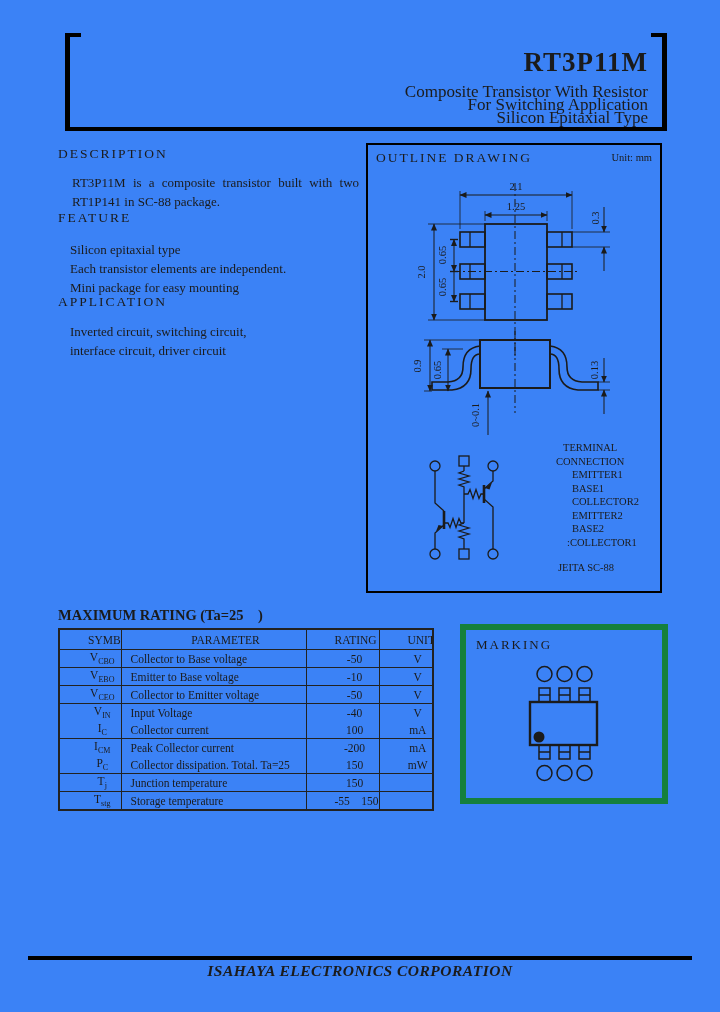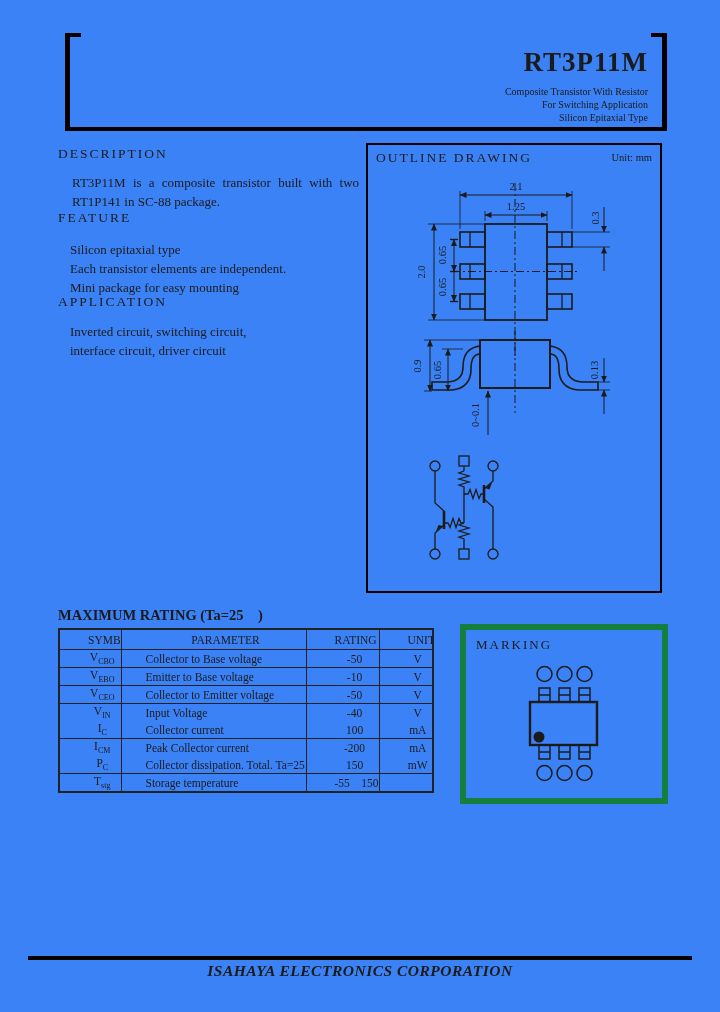--- a/index.html
+++ b/index.html
@@ -6,21 +6,21 @@
   .page{position:relative;width:720px;height:1012px;background:#3b82f6;
         font-family:"Liberation Serif",serif;color:#1b1b1b;overflow:hidden;}
   .abs{position:absolute;}
 
   
   .hdr-frame{left:65px;top:33px;width:592px;height:94px;
              border-left:5px solid #000;border-right:5px solid #000;border-bottom:4px solid #000;}
   .hdr-stub-l{left:0;top:0;width:11px;height:4px;background:#000;}
   .hdr-stub-r{right:0;top:0;width:11px;height:4px;background:#000;}
   .hdr-title{right:14px;top:14px;font-size:27px;font-weight:bold;letter-spacing:1px;}
-  .hdr-sub{right:14px;top:52px;text-align:right;font-size:10px;line-height:13px;}
+  .hdr-sub{right:14px;top:52px;text-align:right;font-size:17px;line-height:13px;}
 
   
   .h1{font-size:13.5px;letter-spacing:2px;}
   .bodytxt{font-size:13px;line-height:19px;margin-top:8px;}
   .just{word-spacing:4px;}
 
   
   .outline-box{left:366px;top:143px;width:292px;height:446px;border:2px solid #000;}
   .outline-head{left:8px;top:5px;font-size:13.5px;letter-spacing:2px;}
   .unit-lbl{right:8px;top:7px;font-size:10.5px;}
@@ -34,21 +34,21 @@
   .marking-head{left:10px;top:7px;font-size:13px;letter-spacing:2px;}
 
   
   .maxr-title{left:58px;top:607px;font-size:14.5px;font-weight:bold;white-space:pre;}
   .maxr{left:58px;top:628px;}
   table.rt{border-collapse:collapse;table-layout:fixed;width:374px;
            font-size:11.5px;border:2px solid #222;}
   table.rt td,table.rt th{padding:0 4px;height:17px;font-weight:normal;overflow:hidden;white-space:pre;}
   table.rt th{height:19px;border-bottom:1.5px solid #222;}
   table.rt .c{text-align:center;padding-left:28px;}
-  table.rt .l{text-align:left;padding-left:24px;}
+  table.rt .l{text-align:left;padding-left:9px;}
   table.rt td{border-bottom:1px solid #222;}
   table.rt tr.nb td{border-bottom:none;}
   table.rt tr.lastr td{border-bottom:none;}
   .cb{border-left:1px solid #222;}
   table.rt sub{font-size:8px;}
 
   
   .foot-line{left:28px;top:956px;width:664px;height:4px;background:#000;}
   .foot-text{left:0;top:962px;width:720px;text-align:center;font-size:15.5px;
              font-weight:bold;font-style:italic;letter-spacing:.5px;}
@@ -206,20 +206,31 @@
 
         <path d="M96,378 L93,378 L91,373.5 L88,382.5 L85,373.5 L82,382.5 L80,378 L76,378"></path>
 
         <line x1="76" y1="366" x2="76" y2="384" stroke-width="2.6"></line>
         <polyline points="67,326 67,358 76,366"></polyline>
         <polyline points="76,380 67,388 67,404"></polyline>
         <polygon points="75,381 68,386.5 70.5,380" fill="#1b1b1b" stroke="none"></polygon>
       </g>
     </svg>
 
+    <div class="abs term-block">
+      <div style="margin-left:7px;">TERMINAL</div>
+      <div>CONNECTION</div>
+      <div class="term-pin">EMITTER1</div>
+      <div class="term-pin">BASE1</div>
+      <div class="term-pin">COLLECTOR2</div>
+      <div class="term-pin">EMITTER2</div>
+      <div class="term-pin">BASE2</div>
+      <div class="term-pin last">:COLLECTOR1</div>
+      <div class="term-pkg">JEITA  SC-88</div>
+    </div>
   </div>
 
   <div class="abs maxr-title">MAXIMUM RATING (Ta=25    )</div>
 
   <div class="abs maxr">
     <table class="rt">
       <colgroup>
           <col style="width:62px;">
           <col style="width:185px;">
           <col style="width:73px;">
@@ -267,20 +278,26 @@
         <td class="l cb">Peak Collector current</td>
         <td class="c cb">-200</td>
         <td class="c cb">mA</td>
       </tr>
       <tr>
         <td class="c"><span>P</span><sub>C</sub></td>
         <td class="l cb">Collector dissipation. Total. Ta=25</td>
         <td class="c cb">150</td>
         <td class="c cb">mW</td>
       </tr>
+      <tr>
+        <td class="c"><span>T</span><sub>j</sub></td>
+        <td class="l cb">Junction temperature</td>
+        <td class="c cb">150</td>
+        <td class="c cb"></td>
+      </tr>
       <tr class="lastr">
         <td class="c"><span>T</span><sub>stg</sub></td>
         <td class="l cb">Storage temperature</td>
         <td class="c cb">-55    150</td>
         <td class="c cb"></td>
       </tr>
     </tbody>
       </table>
   </div>
 

